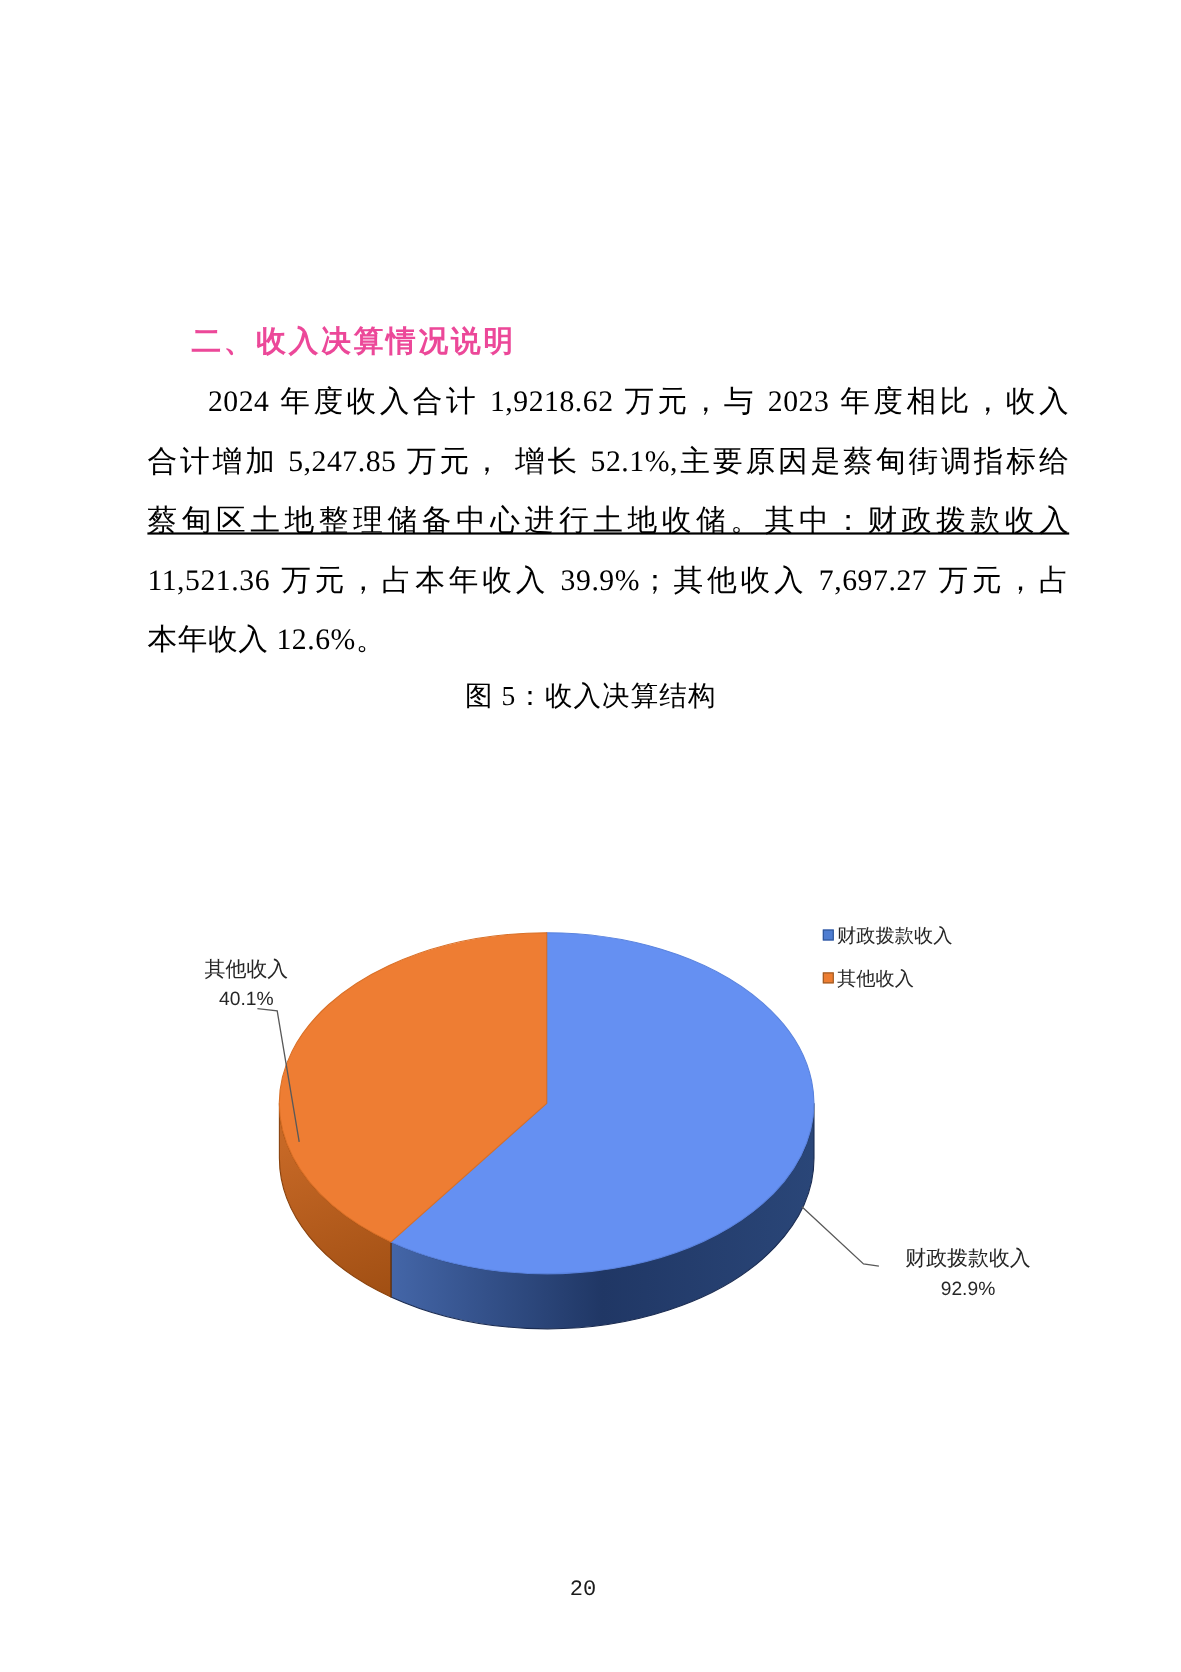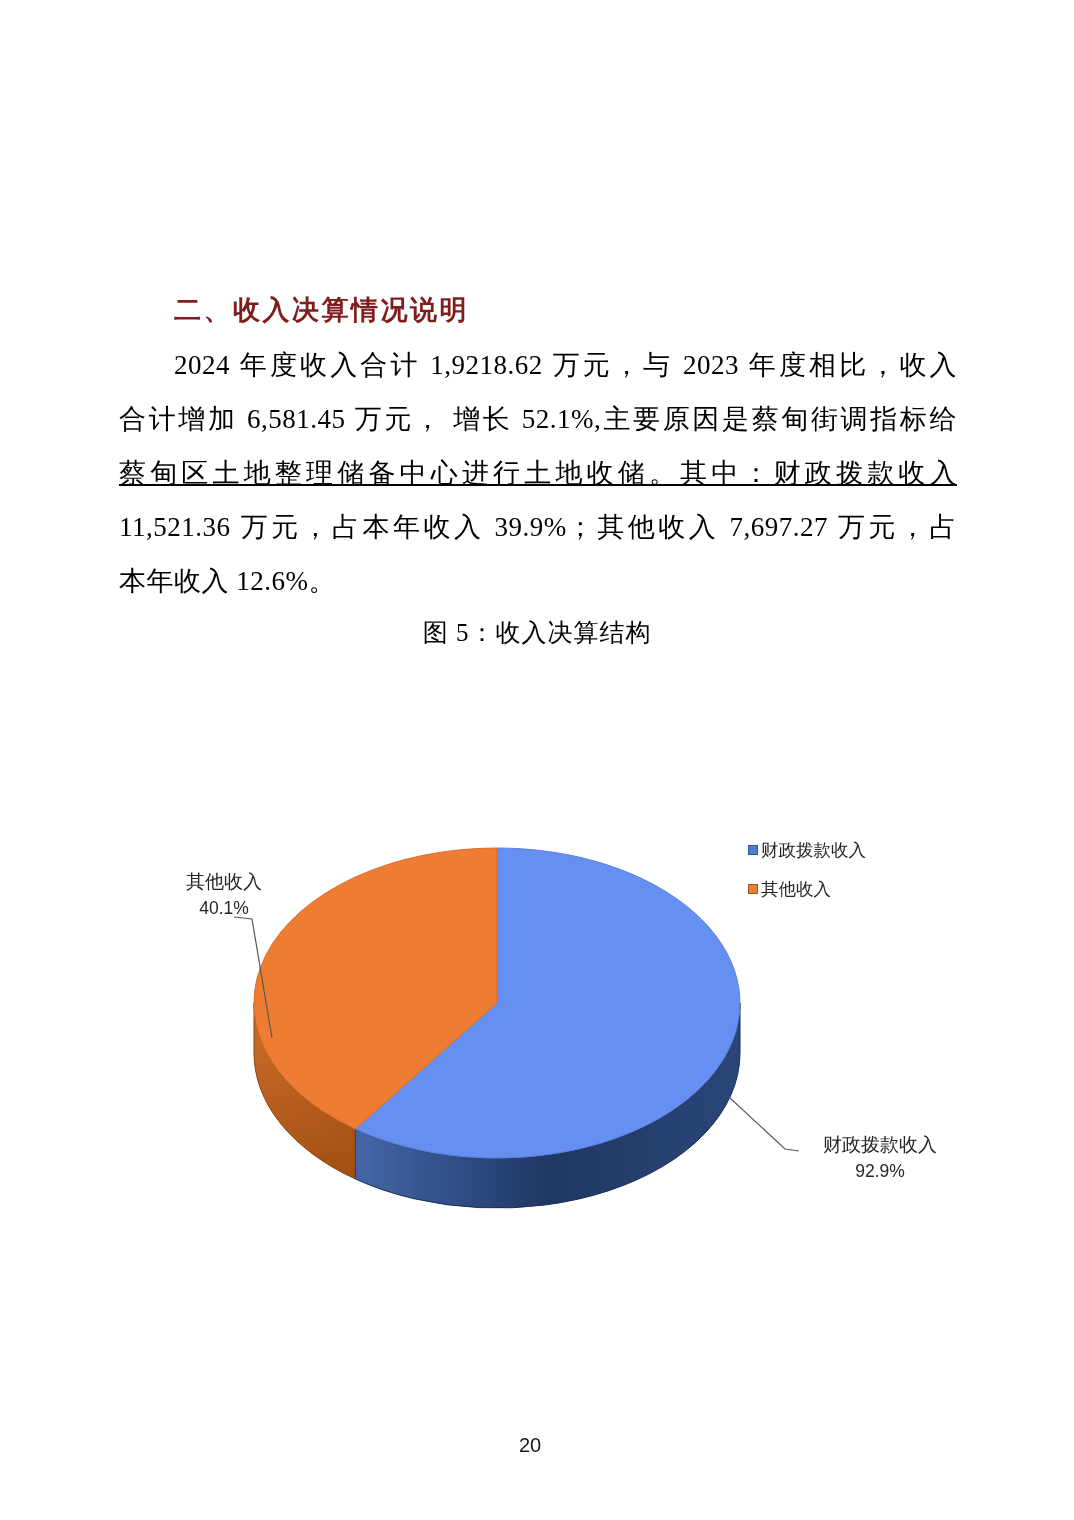--- a/index.html
+++ b/index.html
@@ -5,24 +5,24 @@
   html,body{margin:0;padding:0;}
   body{
     width:1074px;height:1520px;position:relative;background:#ffffff;
     font-family:"Liberation Serif","DejaVu Serif",serif;color:#000;
     overflow:hidden;
   }
   .abs{position:absolute;}
   .heading{
     left:174px;top:292px;width:700px;
     font-family:"Liberation Sans","DejaVu Sans",sans-serif;
-    font-weight:bold;font-size:27px;letter-spacing:2.5px;color:#7f1d1d;
+    font-weight:bold;font-size:27px;letter-spacing:2.5px;color:#ec4899;
   }
   .bodyline{
-    left:119px;width:838px;font-size:27px;line-height:36px;
+    left:134px;width:838px;font-size:27px;line-height:36px;
     text-align:justify;text-align-last:justify;letter-spacing:0.5px;
     white-space:nowrap;
   }
   .bodyline.lastline{text-align-last:left;white-space:normal;}
   .indent{padding-left:55px;box-sizing:border-box;}
   .caption{
     left:12px;top:616px;width:1050px;text-align:center;
     font-size:25px;letter-spacing:1px;
   }
   .chart-svg{left:0;top:660px;}
@@ -37,31 +37,31 @@
     font-family:"Liberation Sans","DejaVu Sans",sans-serif;
     font-size:17.5px;color:#262626;
   }
   .legend-row{display:flex;align-items:center;margin-bottom:15px;}
   .legend-swatch{
     width:10px;height:10px;margin-right:3px;flex:0 0 auto;
     box-sizing:border-box;border:1px solid transparent;
   }
   .page-number{
     left:0;top:1434px;width:1060px;text-align:center;
-    font-family:Liberation Sans, sans-serif;
+    font-family:Liberation Mono, monospace;
     font-size:20px;color:#1a1a1a;
   }
 </style>
 </head>
 <body>
 
 <div class="abs heading">二、收入决算情况说明</div>
 
 <div class="abs bodyline indent" style="top:347px;">2024 年度收入合计 1,9218.62 万元，与 2023 年度相比，收入</div>
-<div class="abs bodyline" style="top:401px;">合计增加 6,581.45 万元， 增长 52.1%,主要原因是蔡甸街调指标给</div>
+<div class="abs bodyline" style="top:401px;">合计增加 5,247.85 万元， 增长 52.1%,主要原因是蔡甸街调指标给</div>
 <div class="abs bodyline" style="top:455px;text-decoration:underline;">蔡甸区土地整理储备中心进行土地收储。其中：财政拨款收入</div>
 <div class="abs bodyline" style="top:509px;">11,521.36 万元，占本年收入 39.9%；其他收入 7,697.27 万元，占</div>
 <div class="abs bodyline lastline" style="top:563px;">本年收入 12.6%。</div>
 
 <div class="abs caption">图 5：收入决算结构</div>
 
 <svg class="abs chart-svg" id="pie-svg" width="1074" height="640" viewBox="0 0 1074 640">
     <defs>
       <linearGradient id="sideGrad0" gradientUnits="userSpaceOnUse" x1="355" y1="343" x2="740" y2="343">
         <stop offset="0%" stop-color="#4466A8"></stop>

